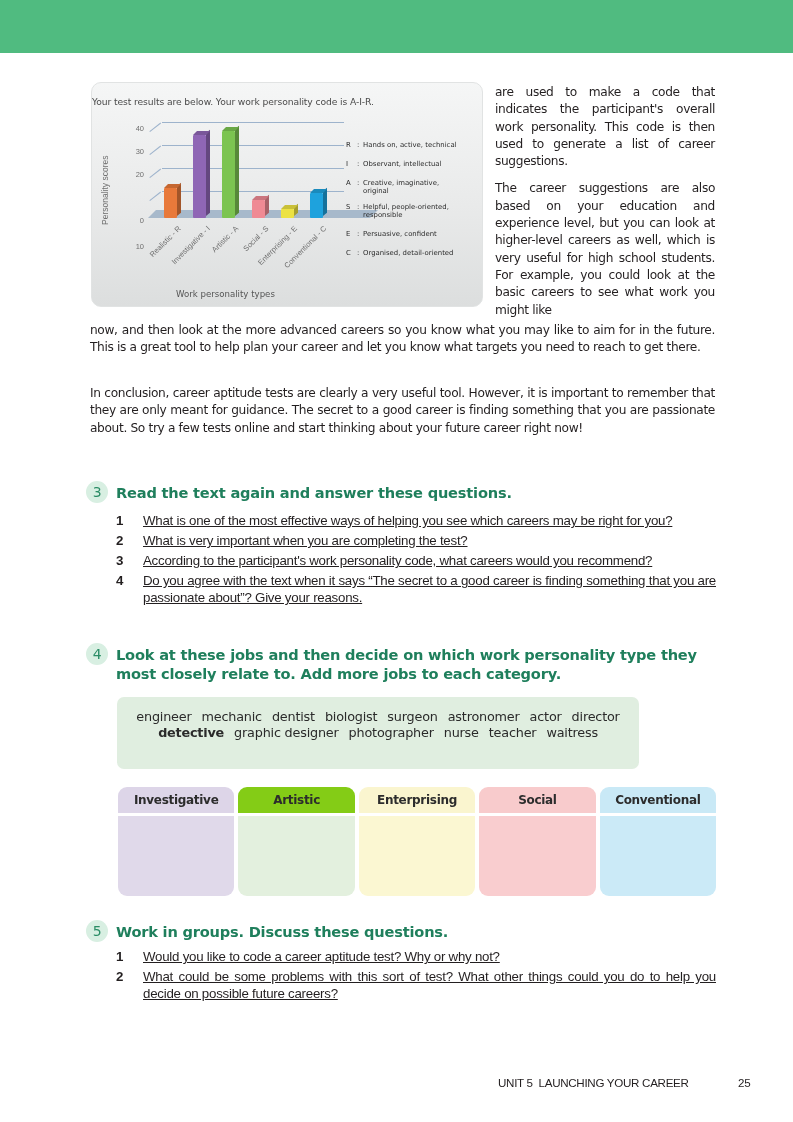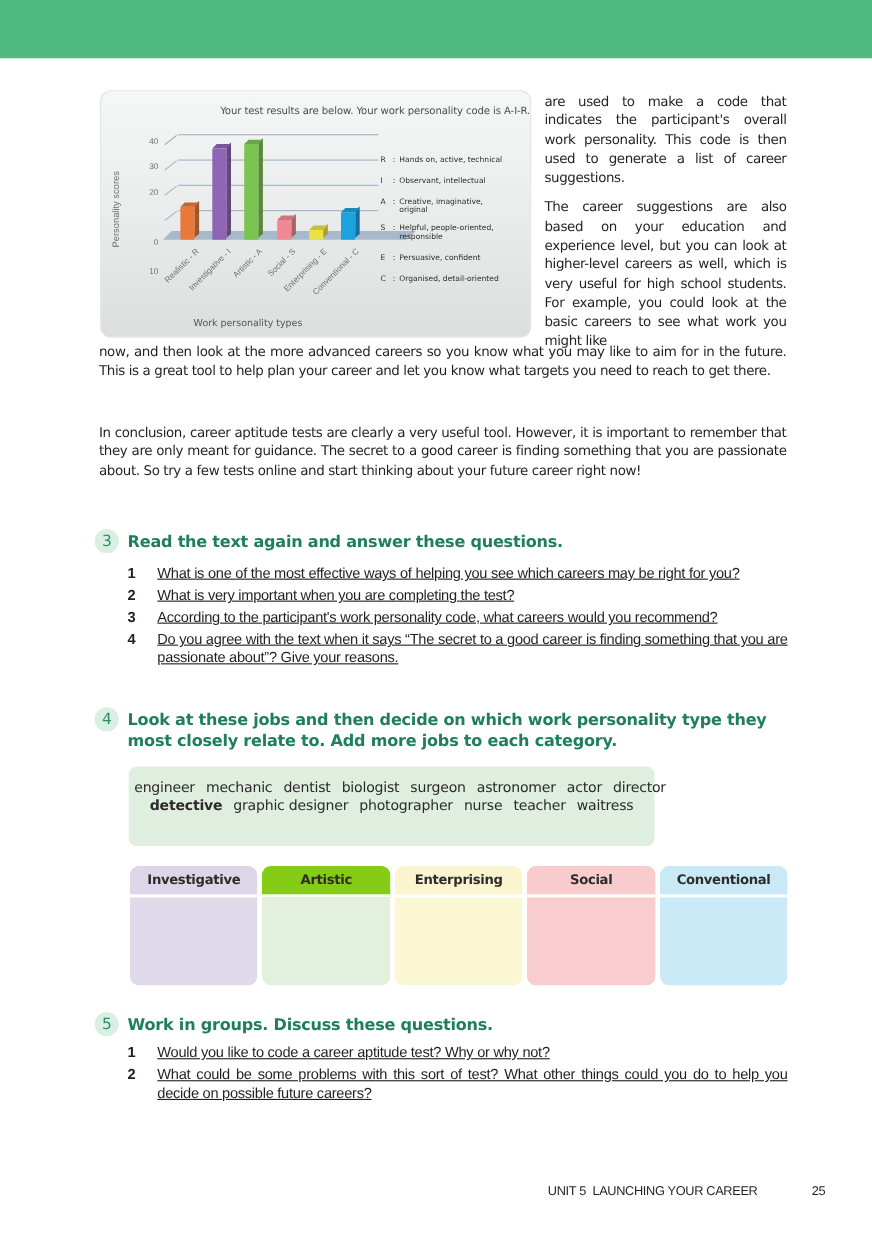--- a/index.html
+++ b/index.html
@@ -7,21 +7,21 @@
   body { position: relative; font-family: "Liberation Sans", sans-serif; color: #231f20; }
 
   .top-band { position: absolute; left: 0; top: 0; width: 793px; height: 53px; background: #50bb80; }
 
   
   .chart-card {
     position: absolute; left: 91px; top: 82px; width: 392px; height: 225px;
     border-radius: 10px; border: 1px solid #e1e3e3;
     background: linear-gradient(180deg, #f5f6f6 0%, #e9eaea 55%, #dcdede 100%);
   }
-  .chart-title { position: absolute; left: 0; width: 100%; top: 13px; text-align: right;
+  .chart-title { position: absolute; left: 0; width: 100%; top: 13px; text-align: left;
     font-family: "DejaVu Sans", sans-serif; font-size: 9.2px; color: #4b4b4b; letter-spacing: -0.1px; }
   .chart-ylabel { position: absolute; left: 8px; top: 142px; transform: rotate(-90deg); transform-origin: left top;
     font-size: 8.5px; color: #6f6f6f; white-space: nowrap; }
   .ytick { position: absolute; font-size: 7.5px; color: #6f6f6f; width: 16px; text-align: right; }
   .gridline { position: absolute; height: 1px; background: #9db3cc; }
   .gridline-diag { position: absolute; width: 14px; height: 1px; background: #9db3cc; transform: rotate(-38deg); transform-origin: left bottom; }
   .floor { position: absolute; left: 60px; top: 127px; width: 222px; height: 8px;
     background: #9bb0c6; transform: skewX(-45deg); opacity: .85; }
   .bar { position: absolute; bottom: 0; width: 13px; }
   .bar-face { position: absolute; left: 0; bottom: 0; width: 13px; border-radius: 1px; }
@@ -46,21 +46,21 @@
   .sec-head { position: absolute; left: 86px; display: flex; font-family: "DejaVu Sans", sans-serif; font-weight: bold;
     font-size: 14.6px; color: #1f7f5c; line-height: 19px; letter-spacing: -0.2px; }
   .sec-num { width: 22px; height: 22px; flex: none; border-radius: 50%; background: #d8efe2; color: #2b8d66;
     display: flex; align-items: center; justify-content: center; font-size: 14px; margin-right: 8px; margin-top: -2px; font-weight: normal; }
   .q-list { position: absolute; left: 116px; width: 600px; font-family: "Liberation Sans", sans-serif; font-size: 13.3px; line-height: 17px; color: #231f20; letter-spacing: -0.25px; }
   .q-item { display: flex; margin-bottom: 3px; }
   .q-n { width: 27px; flex: none; font-weight: bold; }
   .q-t { flex: 1; text-align: justify; text-decoration: underline; }
 
   
-  .word-box { position: absolute; left: 117px; top: 697px; width: 478px; height: 72px; border-radius: 7px; background: #e0eee0;
+  .word-box { position: absolute; left: 117px; top: 697px; width: 522px; height: 72px; border-radius: 7px; background: #e0eee0;
     font-family: "DejaVu Sans", sans-serif; font-size: 12.8px; color: #2a2a2a; text-align: center; padding-top: 12px; line-height: 16px; letter-spacing: -0.2px; }
   .word-line span { margin: 0 5px; }
   .word-line b { font-weight: bold; }
 
   
   .cols { position: absolute; left: 118px; top: 787px; width: 598px; height: 109px; display: flex; gap: 4px; }
   .col { flex: 1; border-radius: 9px; overflow: hidden; display: flex; flex-direction: column; }
   .col-head { height: 29px; display: flex; align-items: center; justify-content: center; font-family: "DejaVu Sans", sans-serif;
     font-weight: bold; font-size: 12px; color: #2c2c2c; letter-spacing: -0.3px; border-bottom: 3px solid #ffffff; }
   .col-body { flex: 1; }
@@ -166,21 +166,21 @@
     <div class="xtick" style="right: 218px; top: 141px;">Social - S</div>
     <div class="xtick" style="right: 189px; top: 141px;">Enterprising - E</div>
     <div class="xtick" style="right: 160px; top: 141px;">Conventional - C</div>
   </div>
 
 <div class="para para-right">
   <p>are used to make a code that indicates the participant's overall work personality. This code is then used to generate a list of career suggestions.</p>
   <p class="p2">The career suggestions are also based on your education and experience level, but you can look at higher-level careers as well, which is very useful for high school students. For example, you could look at the basic careers to see what work you might like</p>
 </div>
 
-<p class="para para-wide" style="top:312px;">now, and then look at the more advanced careers so you know what you may like to aim for in the future. This is a great tool to help plan your career and let you know what targets you need to reach to get there.</p>
+<p class="para para-wide" style="top:322px;">now, and then look at the more advanced careers so you know what you may like to aim for in the future. This is a great tool to help plan your career and let you know what targets you need to reach to get there.</p>
 <p class="para para-wide" style="top:385px;">In conclusion, career aptitude tests are clearly a very useful tool. However, it is important to remember that they are only meant for guidance. The secret to a good career is finding something that you are passionate about. So try a few tests online and start thinking about your future career right now!</p>
 
 <div class="sec-head" style="top:483px;">
   <span class="sec-num">3</span>
   <span>Read the text again and answer these questions.</span>
 </div>
 <div class="q-list" style="top:512px;">
   <div class="q-item">
       <span class="q-n">1</span>
       <span class="q-t">What is one of the most effective ways of helping you see which careers may be right for you?</span>

